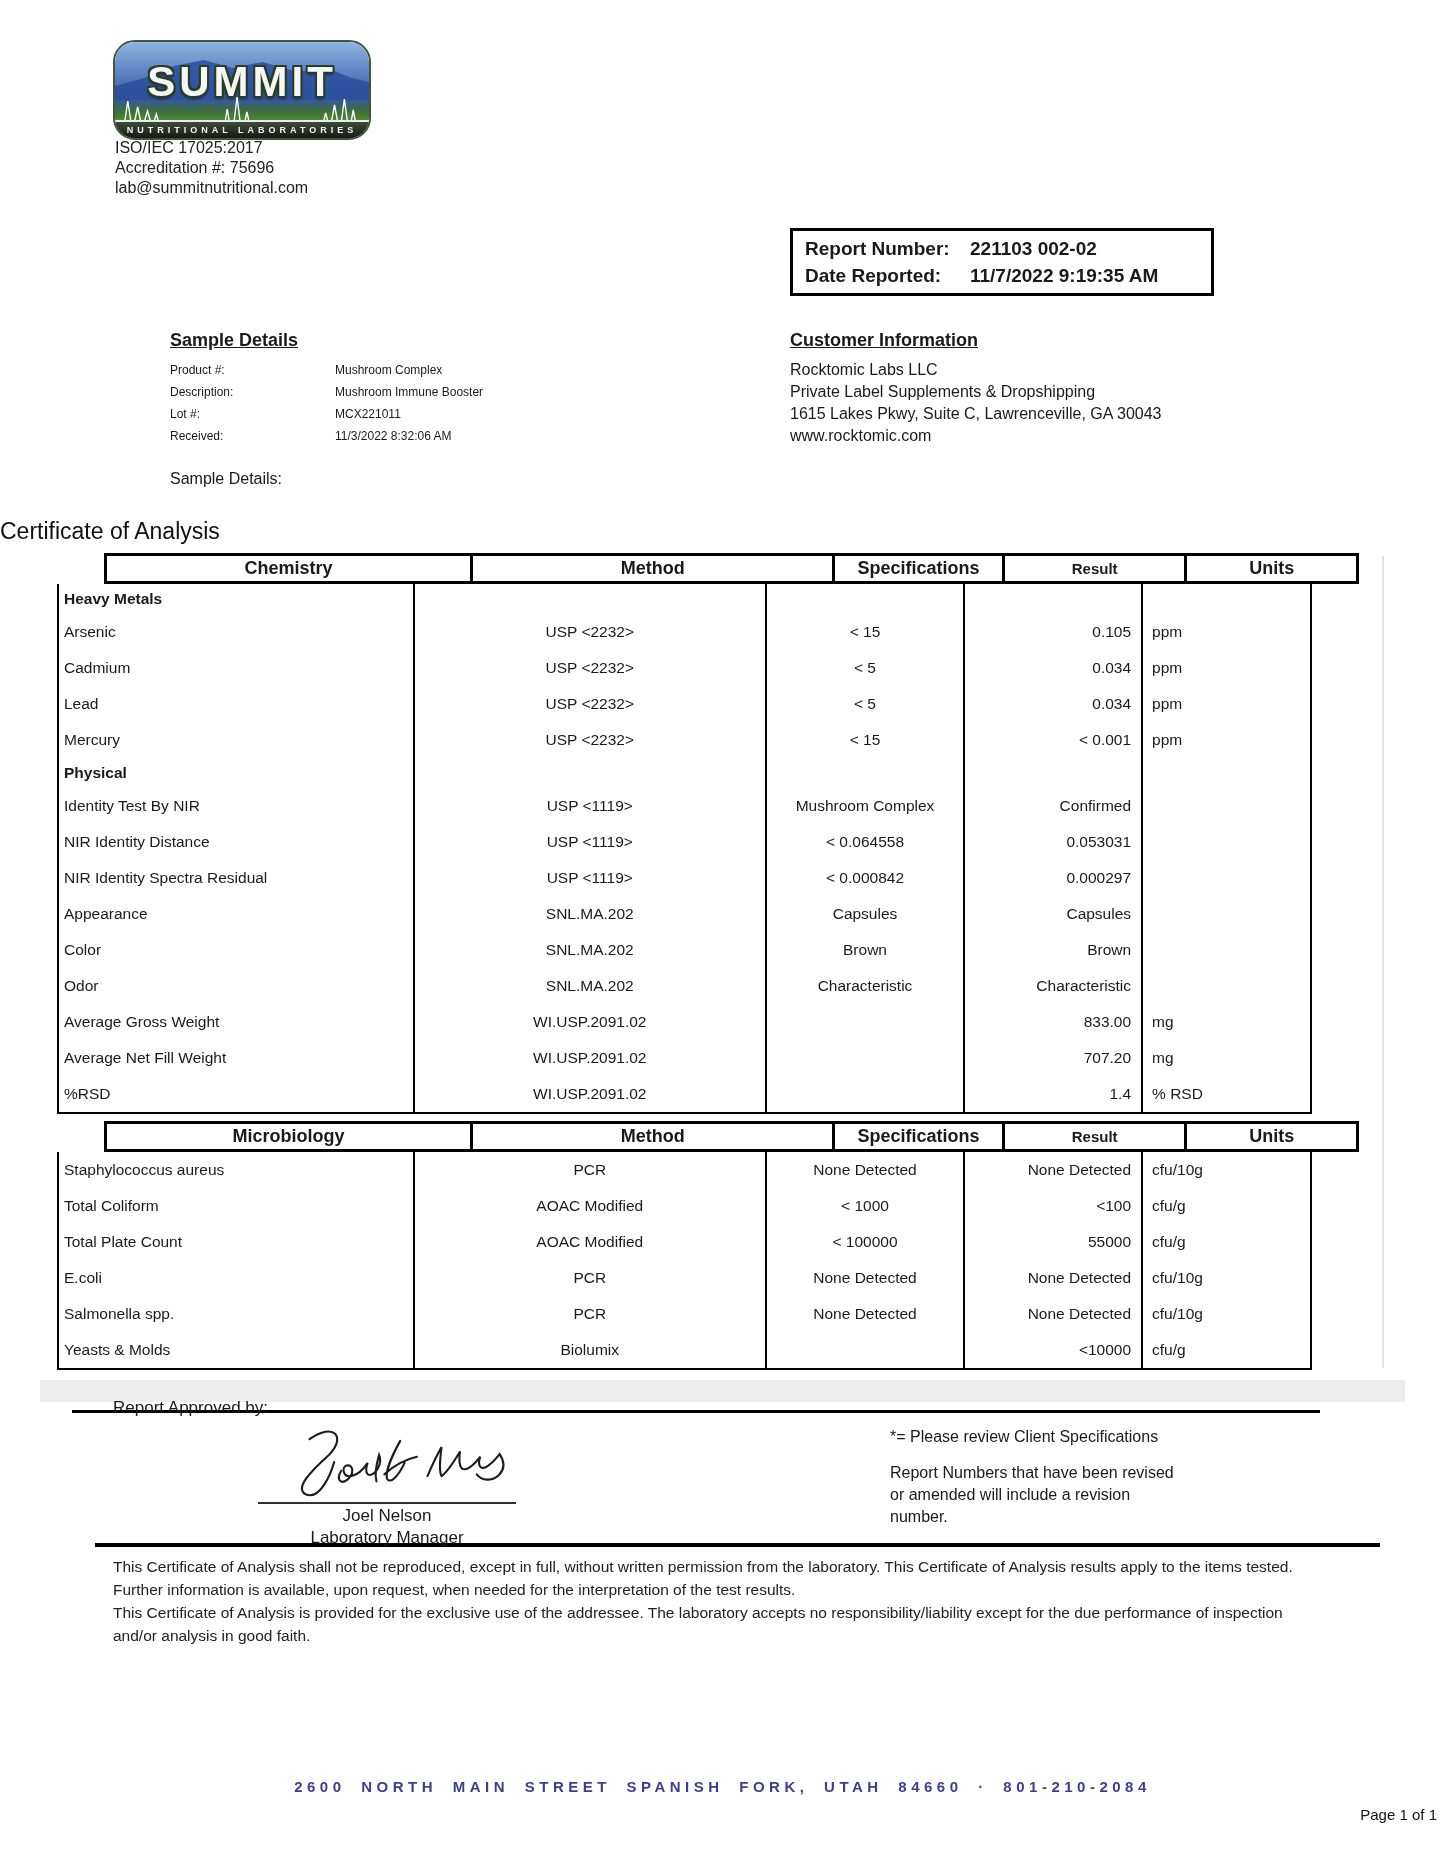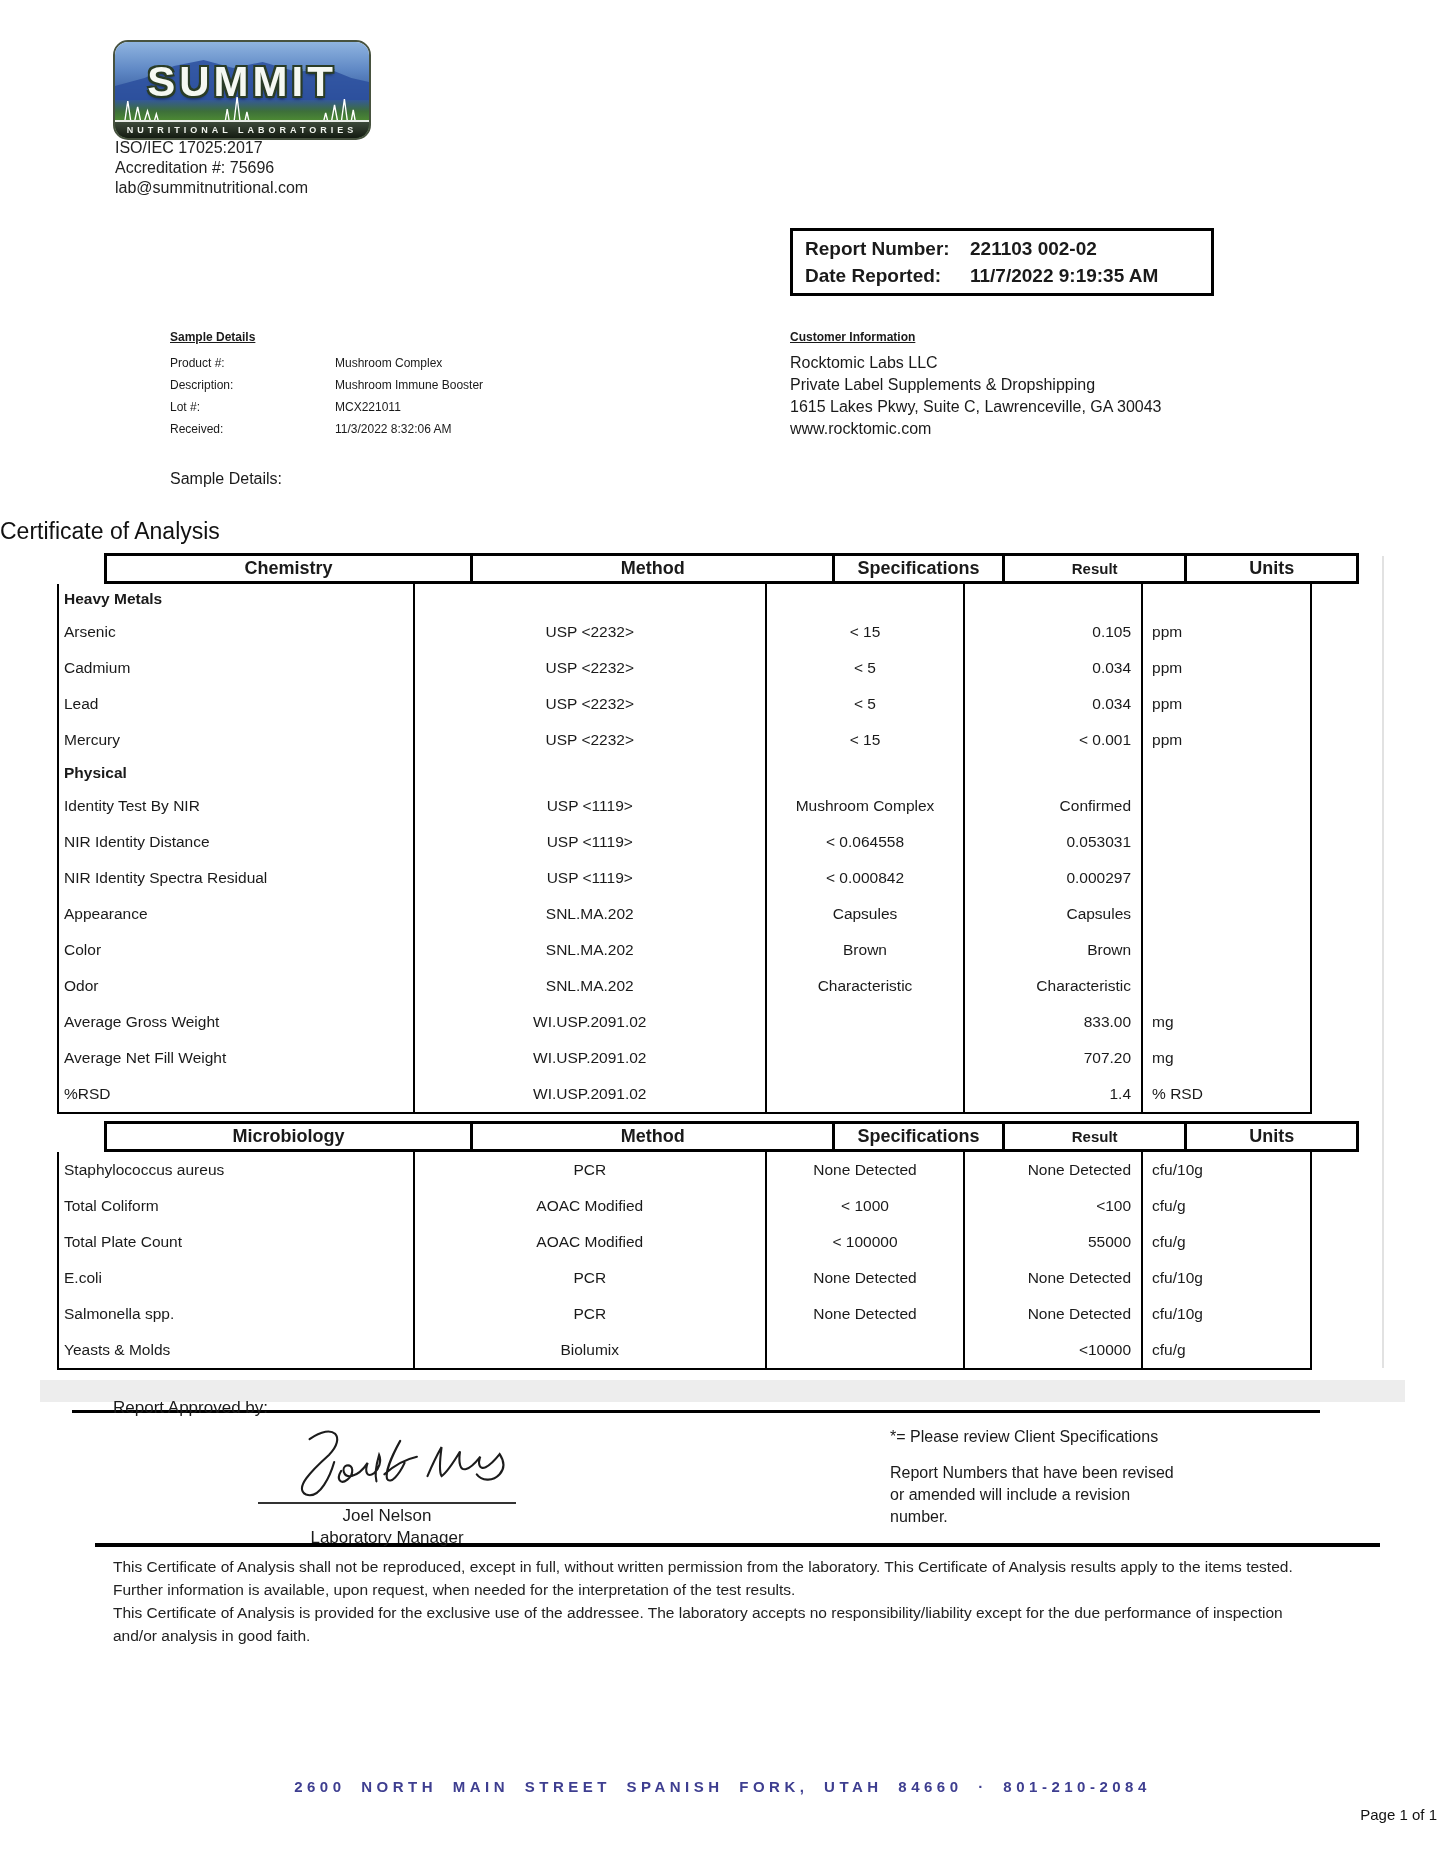--- a/index.html
+++ b/index.html
@@ -2,21 +2,21 @@
 <html><head>
 <meta charset="utf-8">
 <style>
   * { margin:0; padding:0; box-sizing:border-box; }
   html,body { background:#ffffff; }
   body { font-family:"Liberation Sans", sans-serif; color:#1a1a1a; }
   .page { position:relative; width:1445px; height:1869px; background:#ffffff; overflow:hidden; }
 
   
   .logo { position:absolute; left:113px; top:40px; width:258px; height:100px;
-          border-radius:15px; border:2px solid #47523f; overflow:hidden;
+          border-radius:22px; border:2px solid #47523f; overflow:hidden;
           box-shadow: inset 0 0 0 3px rgba(255,255,255,.9); }
   .logo .sky { position:absolute; inset:0; background:linear-gradient(#8fb4e0 0%, #5e87c4 30%, #34589b 60%, #3d6f3a 72%, #4d8a33 82%, #234e1a 100%); }
   .logo .mountain { position:absolute; left:0; top:14px; width:100%; height:44px; }
   .logo .brand { position:absolute; left:0; right:0; top:16px; text-align:center;
                  font-size:42px; font-weight:bold; letter-spacing:4px; color:#f5f8f2;
                  text-shadow:-2px -2px 0 #2a3c26, 2px -2px 0 #2a3c26, -2px 2px 0 #2a3c26, 2px 2px 0 #2a3c26, 0 3px 3px rgba(0,0,0,.5); }
   .logo .peaks { position:absolute; left:0; bottom:17px; width:100%; height:26px; }
   .logo .bar { position:absolute; left:0; right:0; bottom:0; height:18px;
                background:linear-gradient(#3d4a3a,#141b12); border-top:2px solid #e8ece6;
                display:flex; align-items:center; justify-content:center;
@@ -24,21 +24,21 @@
 
   .labinfo { position:absolute; left:115px; top:138px; font-size:16px; line-height:20px; color:#222; }
 
   
   .report-box { position:absolute; left:790px; top:228px; width:424px; height:68px;
                 border:3px solid #000; padding:5px 12px; display:flex; flex-direction:column; justify-content:center; }
   .report-row { display:flex; font-size:19px; font-weight:bold; line-height:27px; }
   .report-row .rlabel { width:165px; }
 
   
-  .section-title { font-size:12px; font-weight:bold; text-decoration:underline; }
+  .section-title { font-size:18px; font-weight:bold; text-decoration:underline; }
   .sample { position:absolute; left:170px; top:330px; }
   .sample .fields { margin-top:8px; font-size:12px; line-height:22px; }
   .frow { display:flex; }
   .frow .flabel { width:165px; }
   .sample-extra { position:absolute; left:170px; top:470px; font-size:16px; }
   .customer { position:absolute; left:790px; top:330px; }
   .customer .lines { margin-top:8px; font-size:16px; line-height:22px; }
 
   
   .coa-title { position:absolute; left:0; top:518px; width:1445px; text-align:left; font-size:23px; color:#111; }

